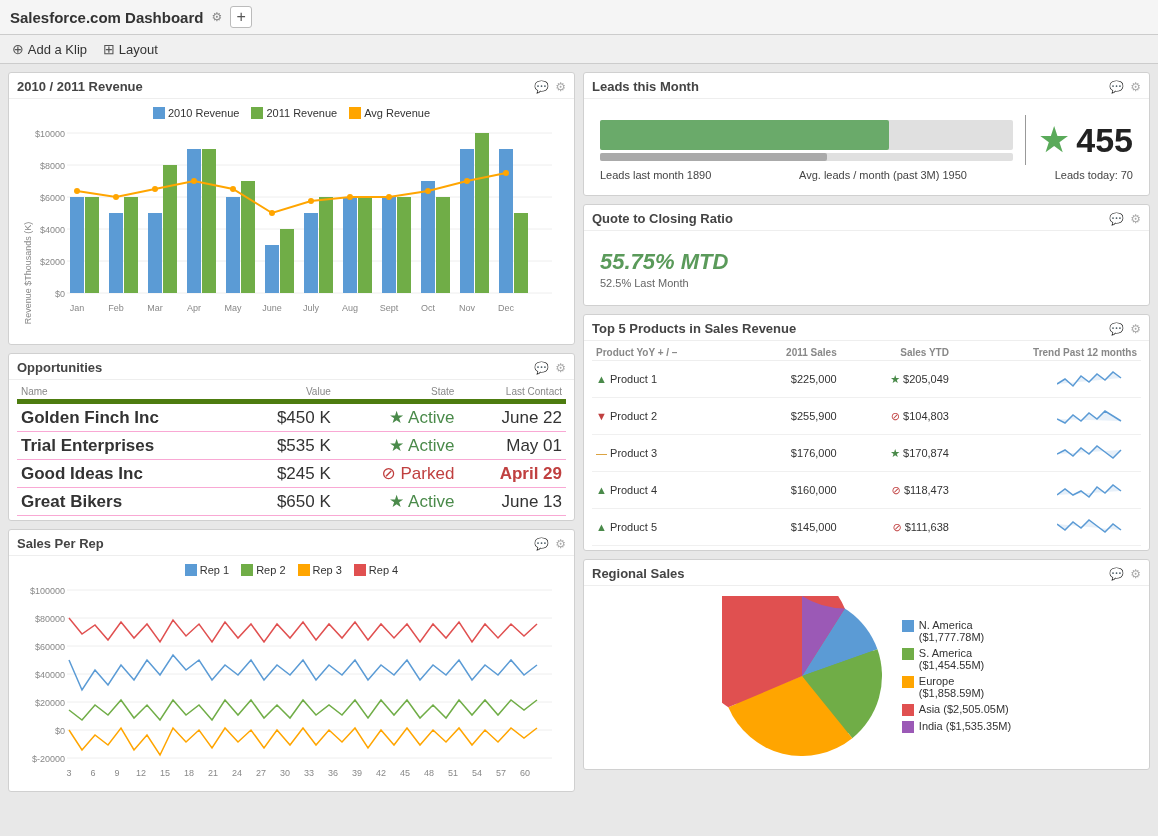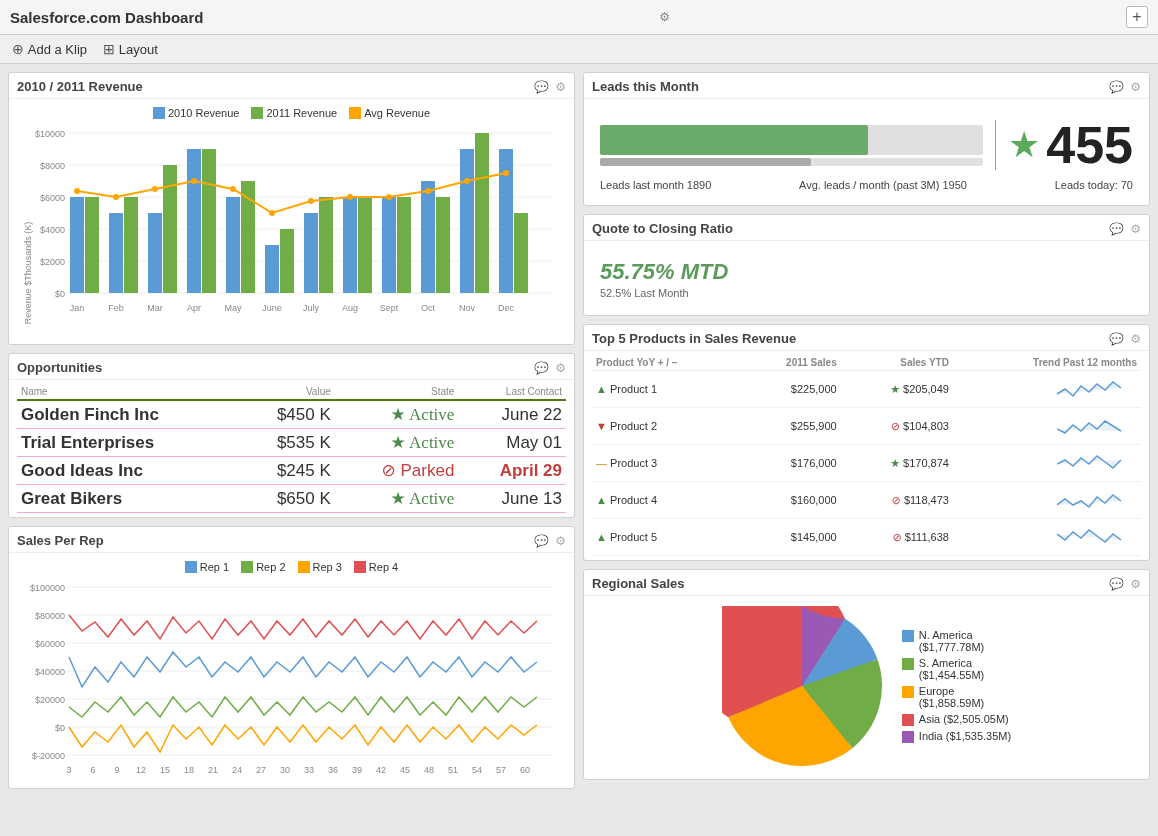--- a/index.html
+++ b/index.html
@@ -6,21 +6,20 @@
     body { font-family: Arial, sans-serif; font-size: 12px; background: #e8e8e8; color: #333; }
 
     
     .title-bar {
       background: #f5f5f5;
       border-bottom: 1px solid #ccc;
       padding: 6px 10px;
       display: flex;
       align-items: center;
       gap: 8px;
-      justify-content: space-between;
     }
     .title-bar-title { font-size: 15px; font-weight: bold; color: #333; }
     .title-bar-gear { color: #888; cursor: pointer; }
     .title-bar-plus {
       width: 22px; height: 22px; border: 1px solid #bbb; background: #fff;
       border-radius: 3px; display: flex; align-items: center; justify-content: center;
       font-size: 16px; color: #555; cursor: pointer;
     }
 
     
@@ -75,21 +74,21 @@
     .leads-bar-container {
       flex: 1;
     }
     .leads-bar-bg { background: #e0e0e0; height: 30px; border-radius: 2px; }
     .leads-bar-fill { background: #6aaa6a; height: 30px; border-radius: 2px; }
     .leads-divider { width: 1px; height: 50px; background: #999; }
     .leads-star-number {
       display: flex; align-items: center; gap: 6px;
     }
     .leads-star { color: #5aaa5a; font-size: 36px; }
-    .leads-number { font-size: 52px; font-weight: bold; color: #222; }
+    .leads-number { font-size: 34px; font-weight: bold; color: #222; }
     .leads-footer {
       display: flex; justify-content: space-between;
       font-size: 11px; color: #444; padding: 0 8px 6px;
       border-top: none;
     }
     .leads-footer span { white-space: nowrap; }
 
     
     .quote-ratio { font-size: 22px; font-weight: bold; color: #5a9a5a; font-style: italic; padding: 10px 8px 2px; }
     .quote-sub { font-size: 11px; color: #666; padding: 0 8px 8px; }
@@ -113,29 +112,29 @@
     .arrow-up { color: #4a8a4a; font-size: 11px; }
     .arrow-down { color: #c04040; font-size: 11px; }
     .arrow-right { color: #d0880a; font-size: 11px; }
     .star-green { color: #4a8a4a; font-size: 11px; }
     .alert-red { color: #c04040; font-size: 11px; }
 
     
     .opp-table { width: 100%; border-collapse: collapse; }
     .opp-table th {
       font-size: 10px; color: #888; font-weight: normal;
-      padding: 2px 4px; text-align: left; border-bottom: 2px solid #4d7c0f; margin-left: 40px;
+      padding: 2px 4px; text-align: left; border-bottom: 5px solid #4d7c0f; margin-left: 40px;
     }
     .opp-table th:not(:first-child) { text-align: right; }
     .opp-table td {
       padding: 3px 4px; font-size: 17px; border-bottom: 1px solid #f9a8d4;
     }
     .opp-table td:not(:first-child) { text-align: right; }
     .opp-table td:first-child { font-weight: bold; }
-    .state-active { color: #4a8a4a; font-family: Liberation Serif, serif; }
+    .state-active { color: #4a8a4a; }
     .state-parked { color: #c04040; }
     .last-contact-red { color: #c04040; font-weight: bold; }
     .last-contact-normal { color: #333; }
 
     
     .sales-widget { }
 
     
     .regional-body {
       display: flex; align-items: center; justify-content: center;

